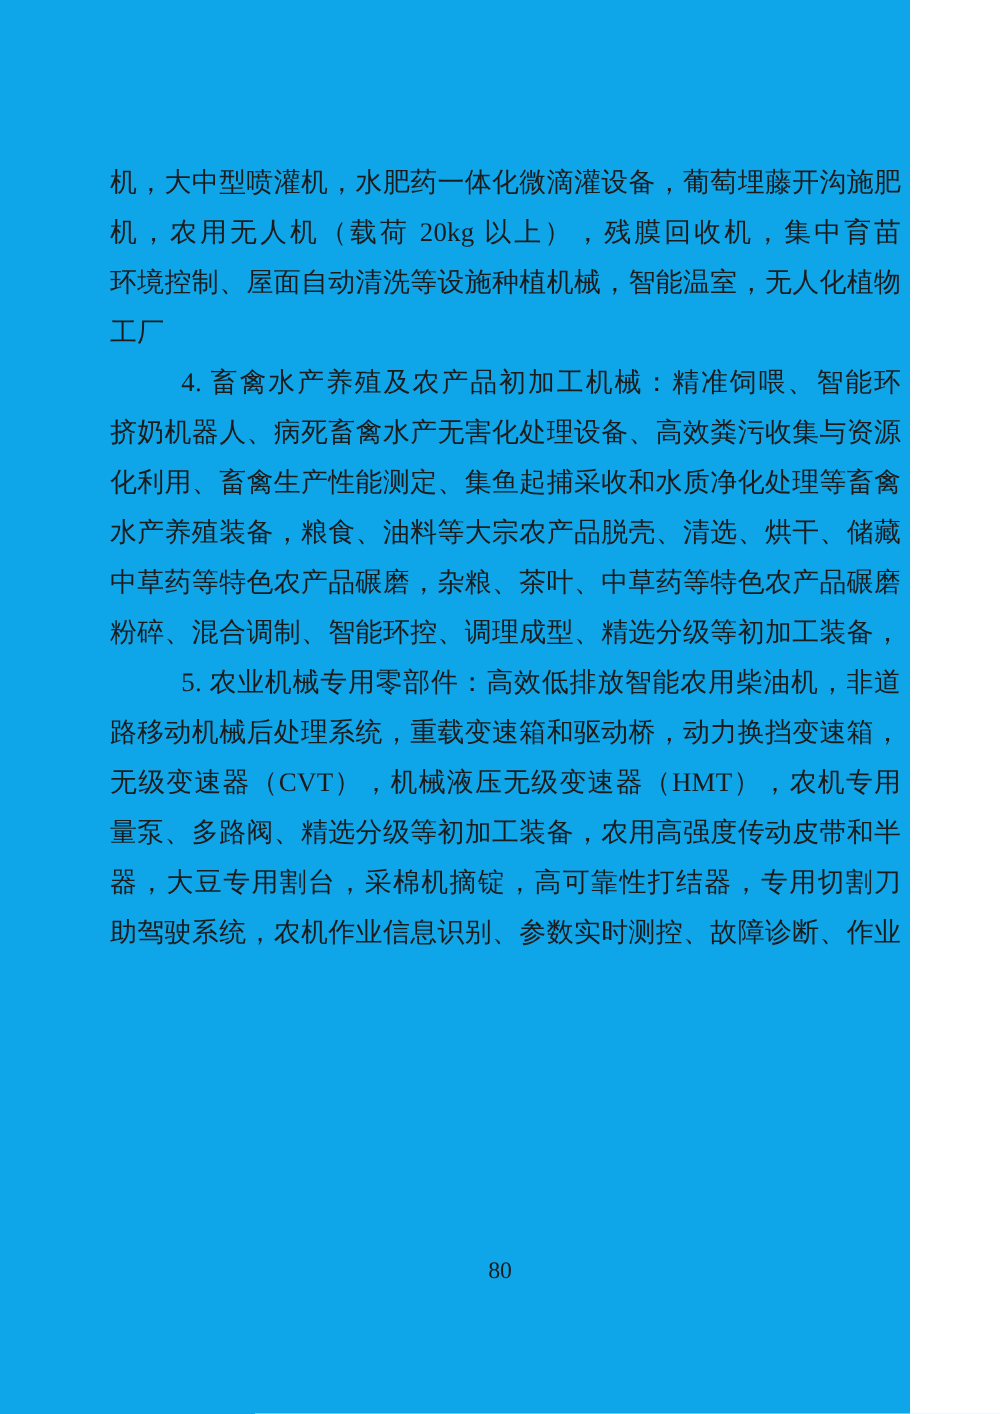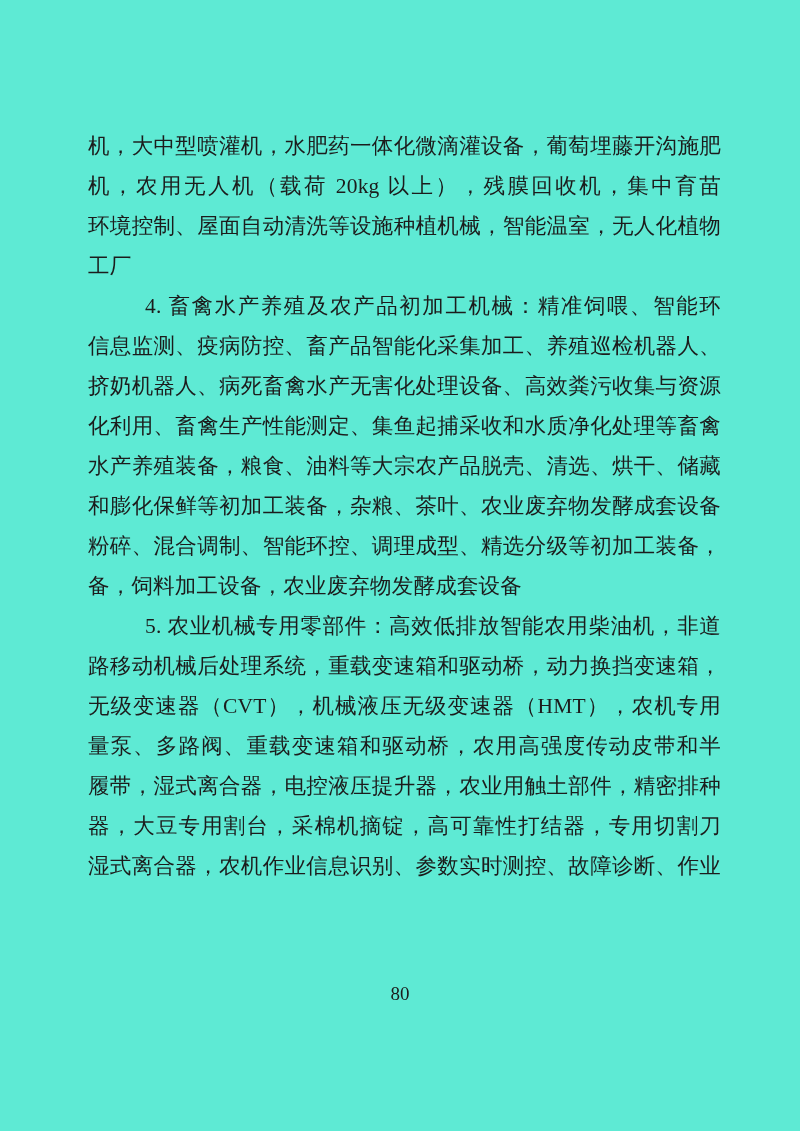--- a/index.html
+++ b/index.html
@@ -2,23 +2,23 @@
 <html><head>
 <meta charset="utf-8">
 <style>
   html, body {
     margin: 0;
     padding: 0;
     background: #ffffff;
   }
   .page {
     position: relative;
-    width: 800px;
+    width: 728px;
     height: 1131px;
-    background: #5eead4;
+    background: #0ea5e9;
     overflow: hidden;
     font-family: "Liberation Serif", "DejaVu Serif", serif;
     color: #1c1c1c;
   }
   .body-text {
     position: absolute;
     left: 88px;
     top: 126px;
     width: 633px;
   }
@@ -41,55 +41,52 @@
   .line.plain {
     text-align: left;
     text-align-last: left;
   }
   .line.indent {
     text-indent: 57px;
   }
   .page-footer {
     position: absolute;
     left: 0;
-    top: 980px;
+    top: 1003px;
     width: 800px;
     text-align: center;
     font-size: 19px;
     line-height: 28px;
     color: #1c1c1c;
   }
 </style>
 </head>
 <body>
 
 <div class="page">
   <main class="body-text" id="body-text">
       <div class="paragraph">
         <div class="line justify">机，大中型喷灌机，水肥药一体化微滴灌设备，葡萄埋藤开沟施肥</div>
         <div class="line justify">机，农用无人机（载荷 20kg 以上），残膜回收机，集中育苗（秧）、</div>
         <div class="line justify">环境控制、屋面自动清洗等设施种植机械，智能温室，无人化植物</div>
         <div class="line plain">工厂</div>
       </div>
       <div class="paragraph">
         <div class="line justify indent">4. 畜禽水产养殖及农产品初加工机械：精准饲喂、智能环控、</div>
-        <div class="line justify">信息监测、疫病防控、畜产品智能化采集加工、养殖巡检机器人、</div>
         <div class="line justify">挤奶机器人、病死畜禽水产无害化处理设备、高效粪污收集与资源</div>
         <div class="line justify">化利用、畜禽生产性能测定、集鱼起捕采收和水质净化处理等畜禽</div>
         <div class="line justify">水产养殖装备，粮食、油料等大宗农产品脱壳、清选、烘干、储藏</div>
-        <div class="line justify">和膨化保鲜等初加工装备，杂粮、茶叶、农业废弃物发酵成套设备</div>
+        <div class="line justify">中草药等特色农产品碾磨，杂粮、茶叶、中草药等特色农产品碾磨</div>
         <div class="line justify">粉碎、混合调制、智能环控、调理成型、精选分级等初加工装备，</div>
-        <div class="line plain">备，饲料加工设备，农业废弃物发酵成套设备</div>
       </div>
       <div class="paragraph">
         <div class="line justify indent">5. 农业机械专用零部件：高效低排放智能农用柴油机，非道</div>
         <div class="line justify">路移动机械后处理系统，重载变速箱和驱动桥，动力换挡变速箱，</div>
         <div class="line justify">无级变速器（CVT），机械液压无级变速器（HMT），农机专用变</div>
-        <div class="line justify">量泵、多路阀、重载变速箱和驱动桥，农用高强度传动皮带和半</div>
-        <div class="line justify">履带，湿式离合器，电控液压提升器，农业用触土部件，精密排种</div>
+        <div class="line justify">量泵、多路阀、精选分级等初加工装备，农用高强度传动皮带和半</div>
         <div class="line justify">器，大豆专用割台，采棉机摘锭，高可靠性打结器，专用切割刀具，</div>
-        <div class="line justify">湿式离合器，农机作业信息识别、参数实时测控、故障诊断、作业</div>
+        <div class="line justify">助驾驶系统，农机作业信息识别、参数实时测控、故障诊断、作业</div>
       </div>
     </main>
   <footer class="page-footer">
     <span>80</span>
   </footer>
 </div>
 
 </body></html>

